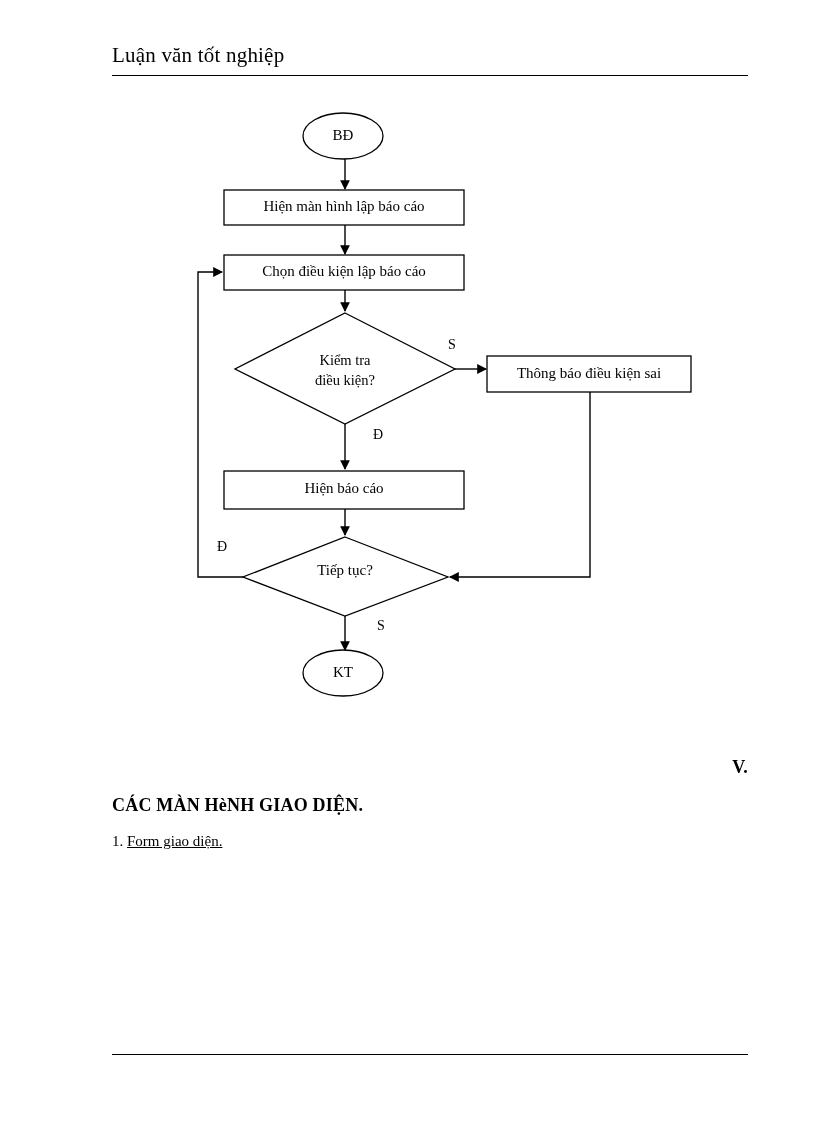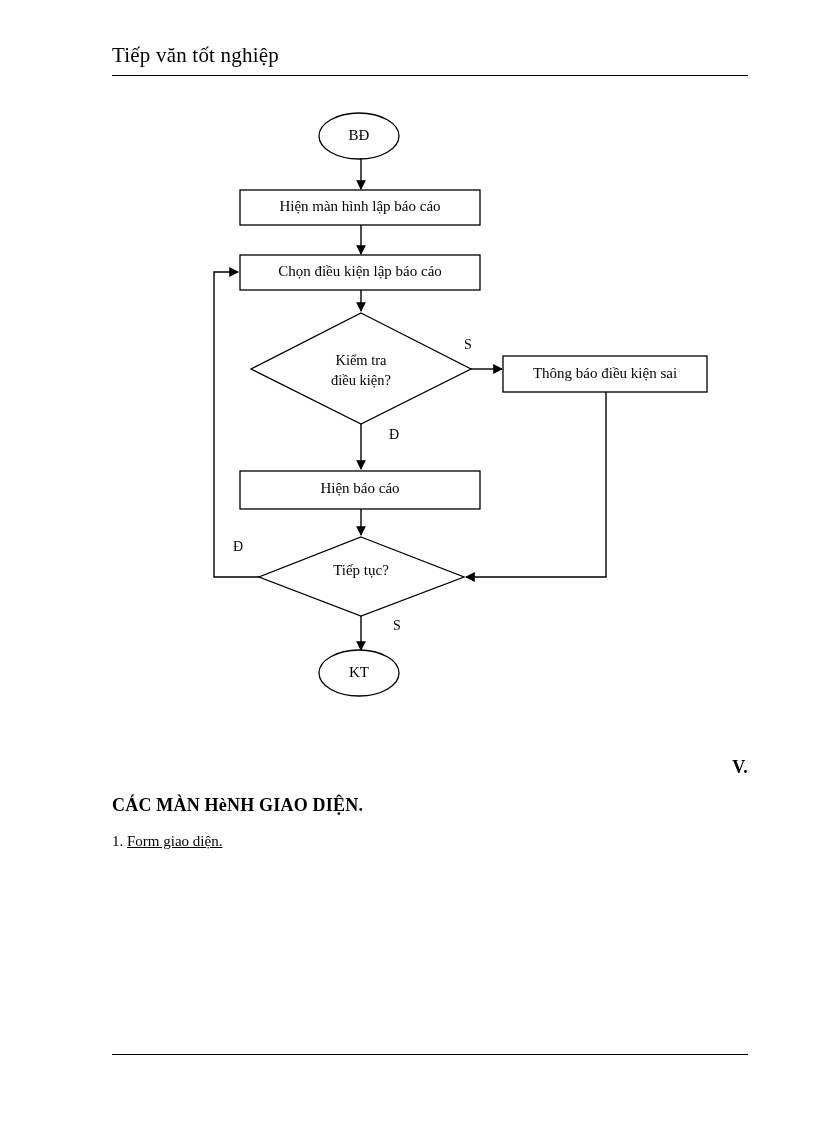--- a/index.html
+++ b/index.html
@@ -40,21 +40,21 @@
     left: 112px;
     top: 75px;
     width: 636px;
     height: 0;
     border-top: 1.4px solid #000;
   }
 
   
   .flow {
     position: absolute;
-    left: 16px;
+    left: 0;
     top: 0;
     width: 788px;
     height: 720px;
   }
   .flow svg {
     display: block;
   }
   .node-label {
     font-family: "Liberation Serif", "DejaVu Serif", serif;
     font-size: 15px;
@@ -127,21 +127,21 @@
     height: 0;
     border-top: 1.4px solid #000;
   }
 </style>
 </head>
 <body>
 
 <div class="page">
 
   <div class="header">
-    <div class="header-title">Tiếp văn tốt nghiệp</div>
+    <div class="header-title">Luận văn tốt nghiệp</div>
   </div>
   <div class="header-rule"></div>
 
   <div class="flow">
     <svg width="816" height="720" viewBox="0 0 816 720" xmlns="http://www.w3.org/2000/svg">
       <defs>
         <marker id="arrow" viewBox="0 0 10 10" refX="9" refY="5" markerWidth="7" markerHeight="7" orient="auto-start-reverse">
           <path d="M 0 0 L 10 5 L 0 10 z" fill="#000"></path>
         </marker>
       </defs>

